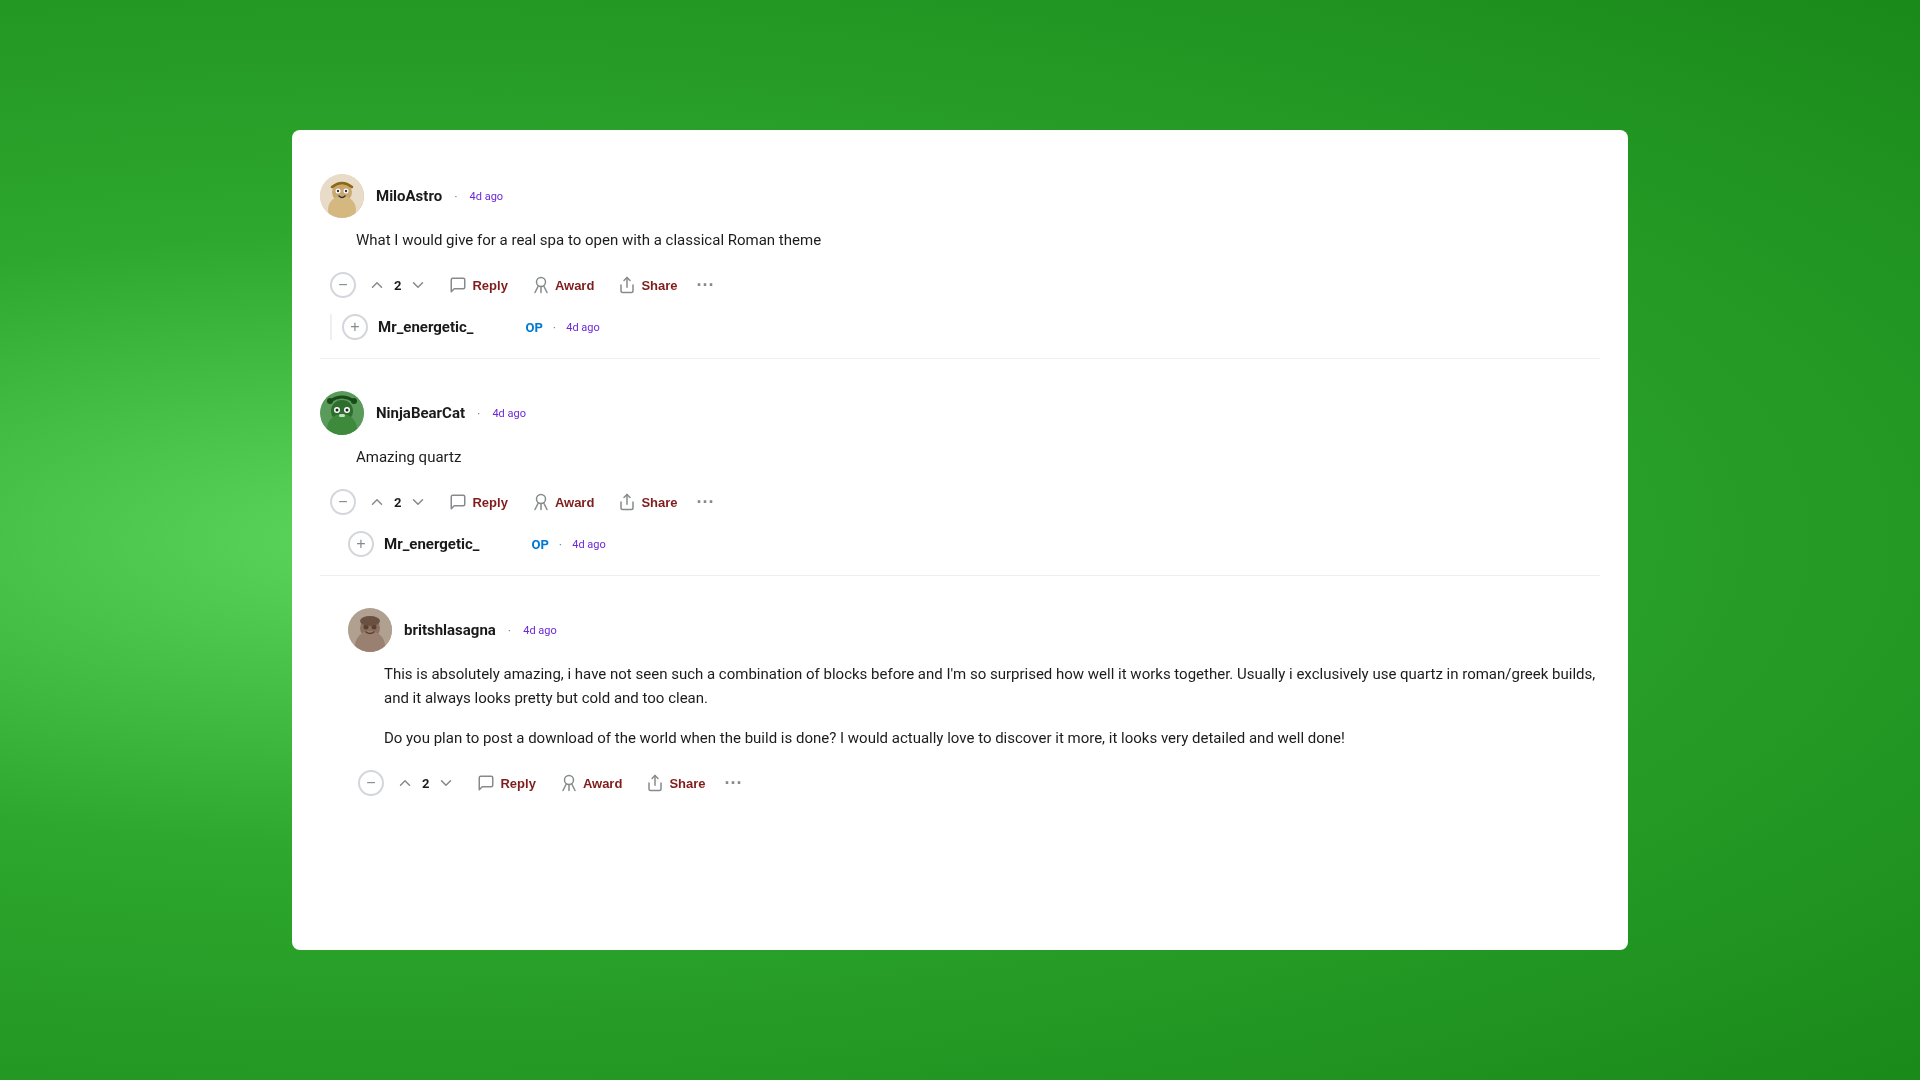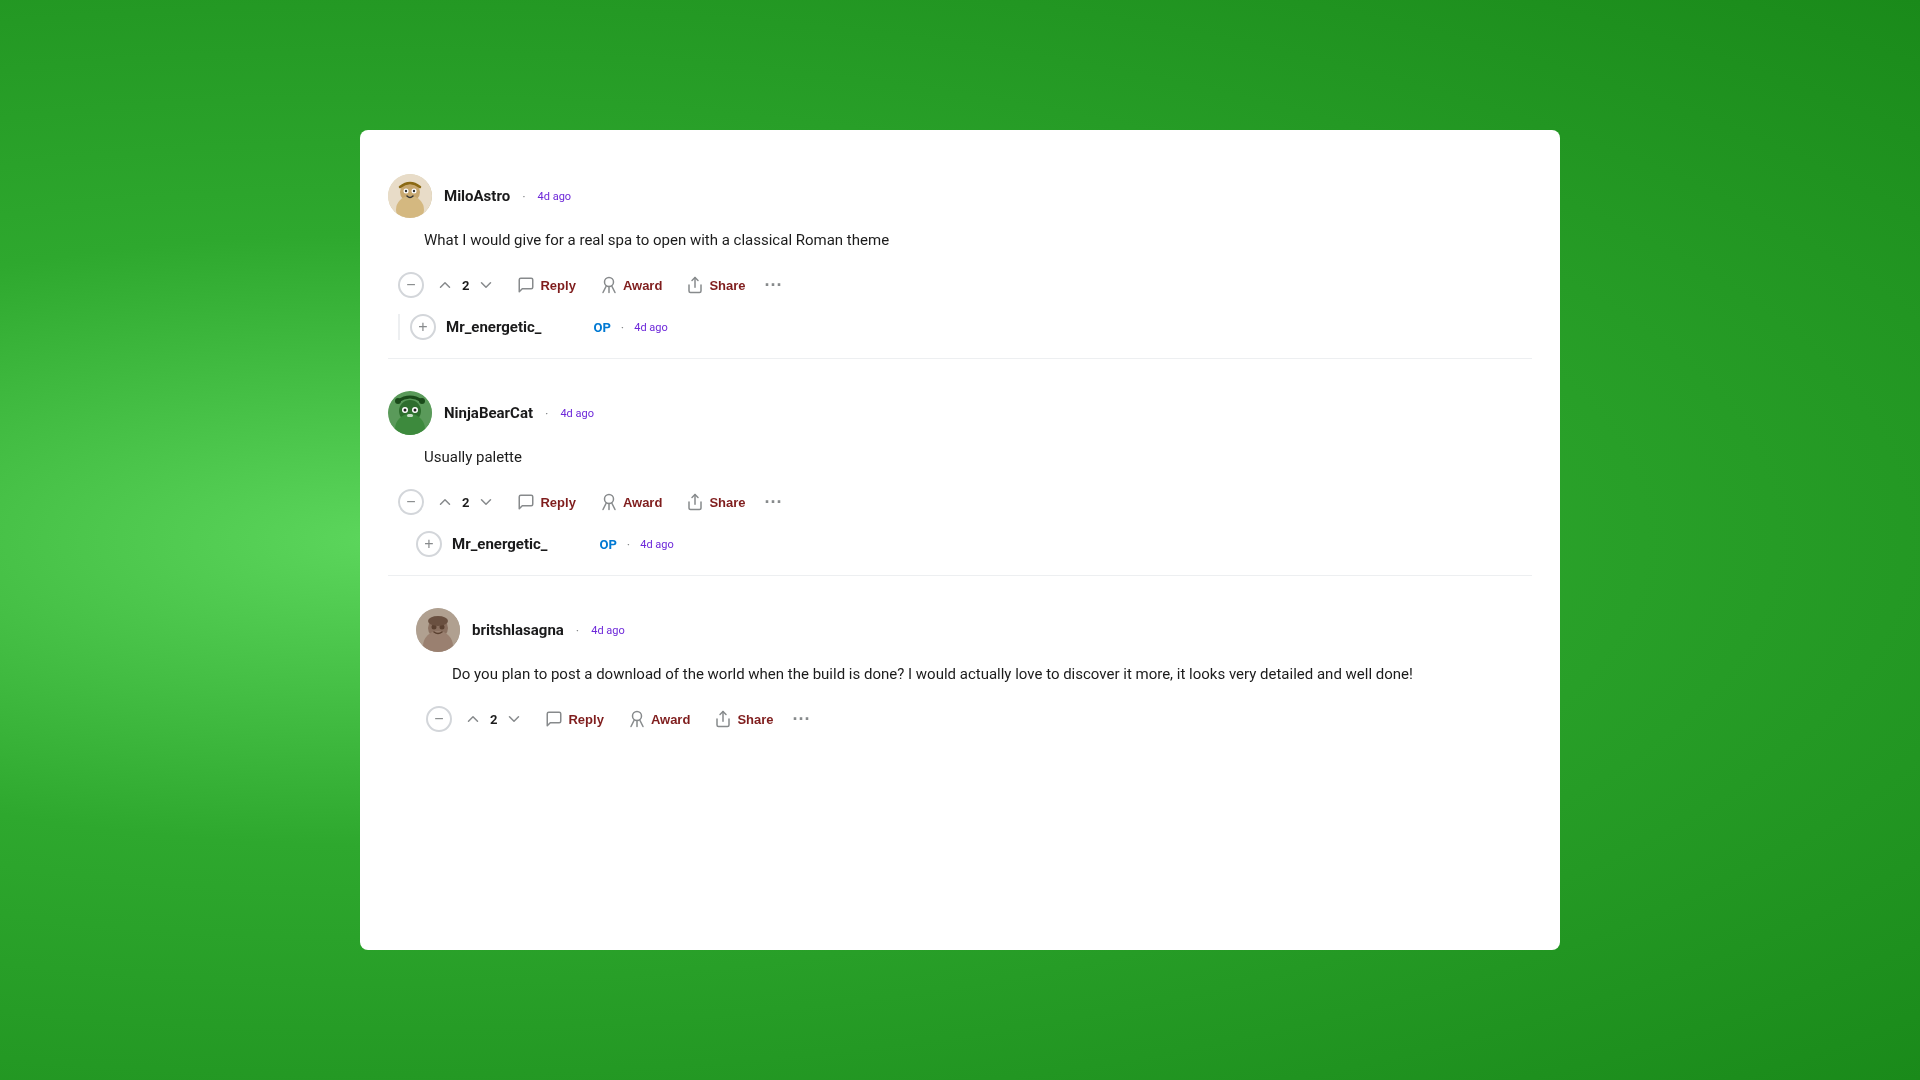--- a/index.html
+++ b/index.html
@@ -18,21 +18,21 @@
     .page-bg {
       position: absolute;
       inset: 0;
       background: radial-gradient(ellipse at 20% 50%, #5cd65c 0%, #2ea82e 40%, #1a8a1a 100%);
     }
 
     .card {
       position: relative;
       background: #ffffff;
       border-radius: 8px;
-      width: 1200px;
+      width: 1336px;
       min-height: 820px;
       padding: 28px 0;
       overflow: hidden;
     }
 
     .comment-block {
       padding: 16px 28px 0 28px;
     }
 
     .comment-header {
@@ -314,21 +314,21 @@
             <path d="M10 10 Q22 2 34 10" stroke="#1a4a1a" stroke-width="3" fill="none" stroke-linecap="round"></path>
             <circle cx="10" cy="10" r="3" fill="#1a4a1a"></circle>
             <circle cx="34" cy="10" r="3" fill="#1a4a1a"></circle>
           </svg>
         </div>
         <span class="username">NinjaBearCat</span>
         <span class="dot-sep">·</span>
         <span class="timestamp">4d ago</span>
       </div>
       <div class="comment-body">
-        <p class="comment-text">Usually palette</p>
+        <p class="comment-text">Amazing quartz</p>
       </div>
     </div>
 
     <div class="action-bar">
       <button class="collapse-btn">−</button>
       <div class="vote-group">
         <button class="action-btn" style="padding:4px 2px;">
           <svg class="icon-svg" viewBox="0 0 24 24">
               <polyline points="18 15 12 9 6 15"></polyline>
             </svg>
@@ -387,20 +387,21 @@
             <circle cx="26" cy="19" r="2.5" fill="#5a4030"></circle>
             <path d="M18 24 Q22 27 26 24" stroke="#5a4030" stroke-width="1.5" fill="none" stroke-linecap="round"></path>
             <ellipse cx="22" cy="13" rx="10" ry="5" fill="#6a5040"></ellipse>
           </svg>
         </div>
         <span class="username">britshlasagna</span>
         <span class="dot-sep">·</span>
         <span class="timestamp">4d ago</span>
       </div>
       <div class="comment-body">
+        <p class="comment-text" style="margin-bottom: 16px;">This is absolutely amazing, i have not seen such a combination of blocks before and I'm so surprised how well it works together. Usually i exclusively use quartz in roman/greek builds, and it always looks pretty but cold and too clean.</p>
         <p class="comment-text">Do you plan to post a download of the world when the build is done? I would actually love to discover it more, it looks very detailed and well done!</p>
       </div>
     </div>
 
     <div class="action-bar">
       <button class="collapse-btn">−</button>
       <div class="vote-group">
         <button class="action-btn" style="padding:4px 2px;">
           <svg class="icon-svg" viewBox="0 0 24 24">
               <polyline points="18 15 12 9 6 15"></polyline>

